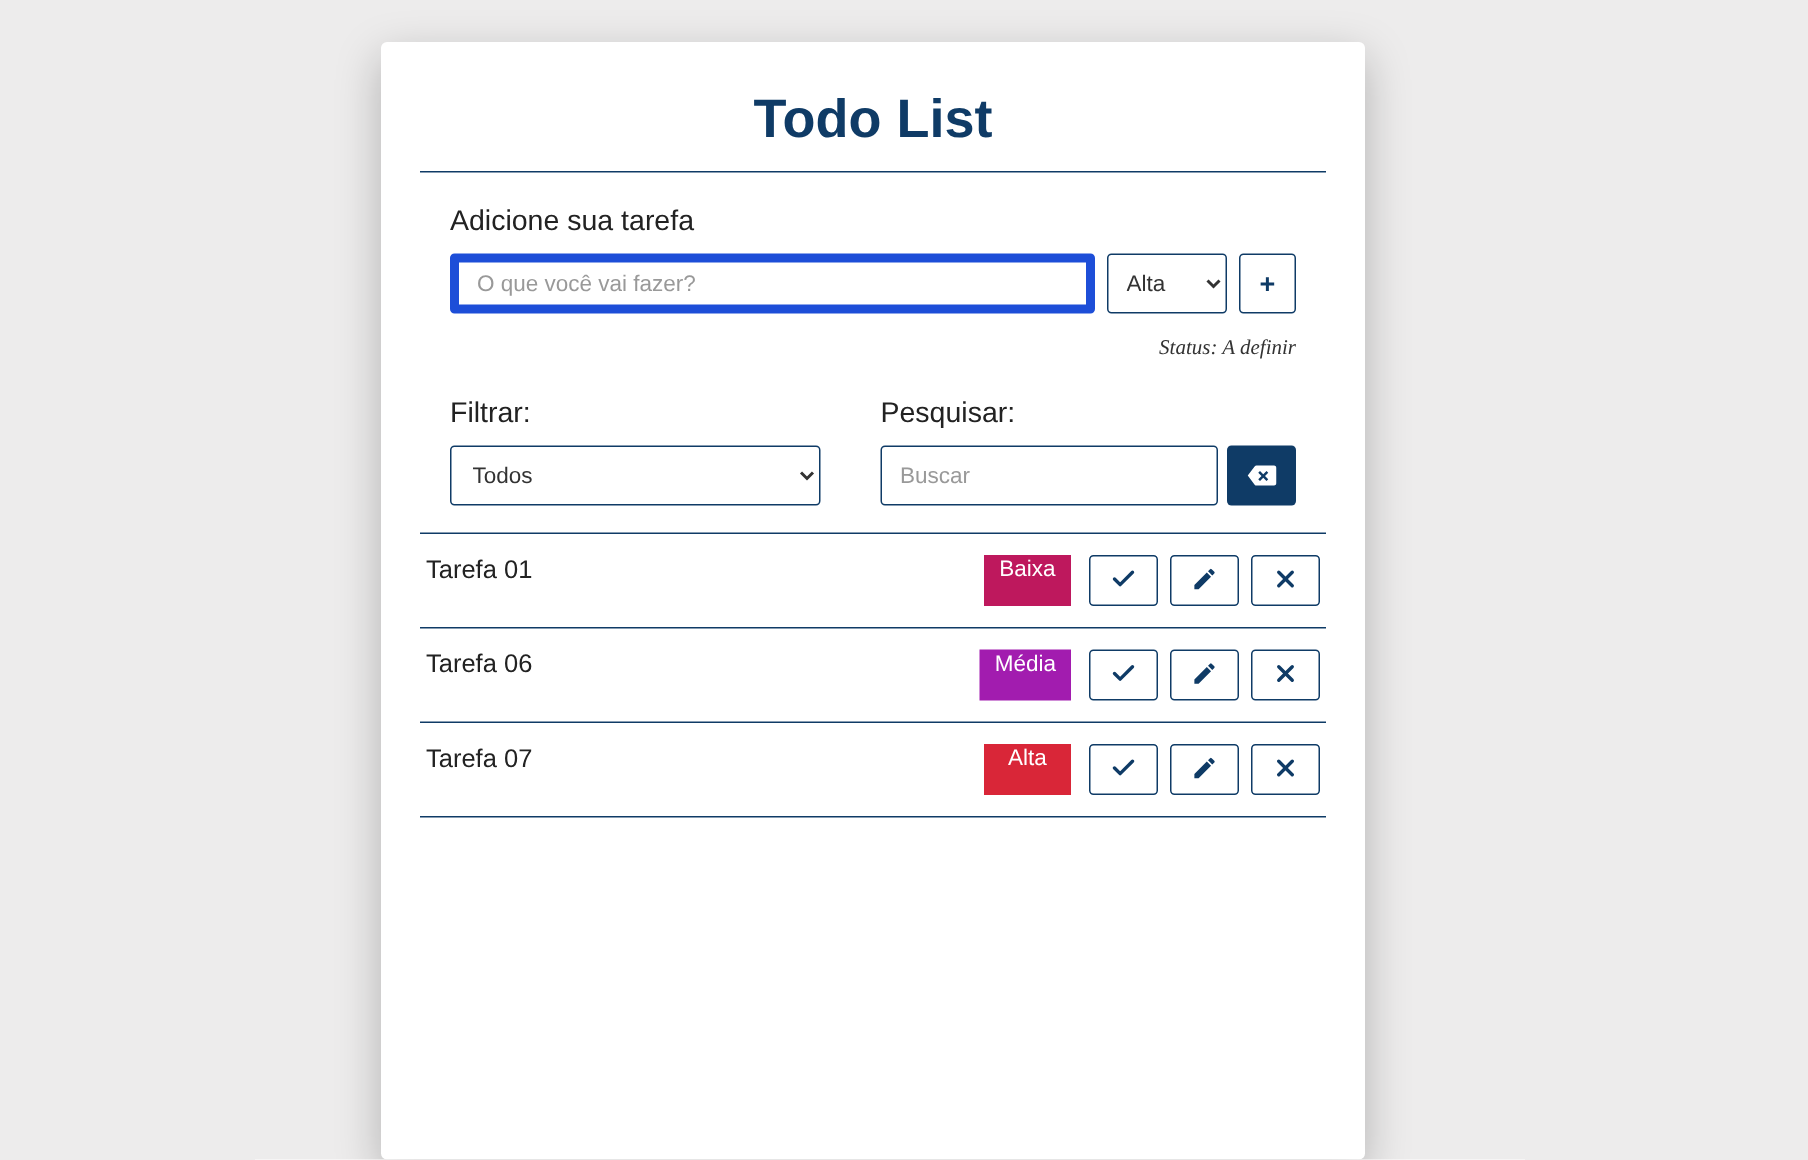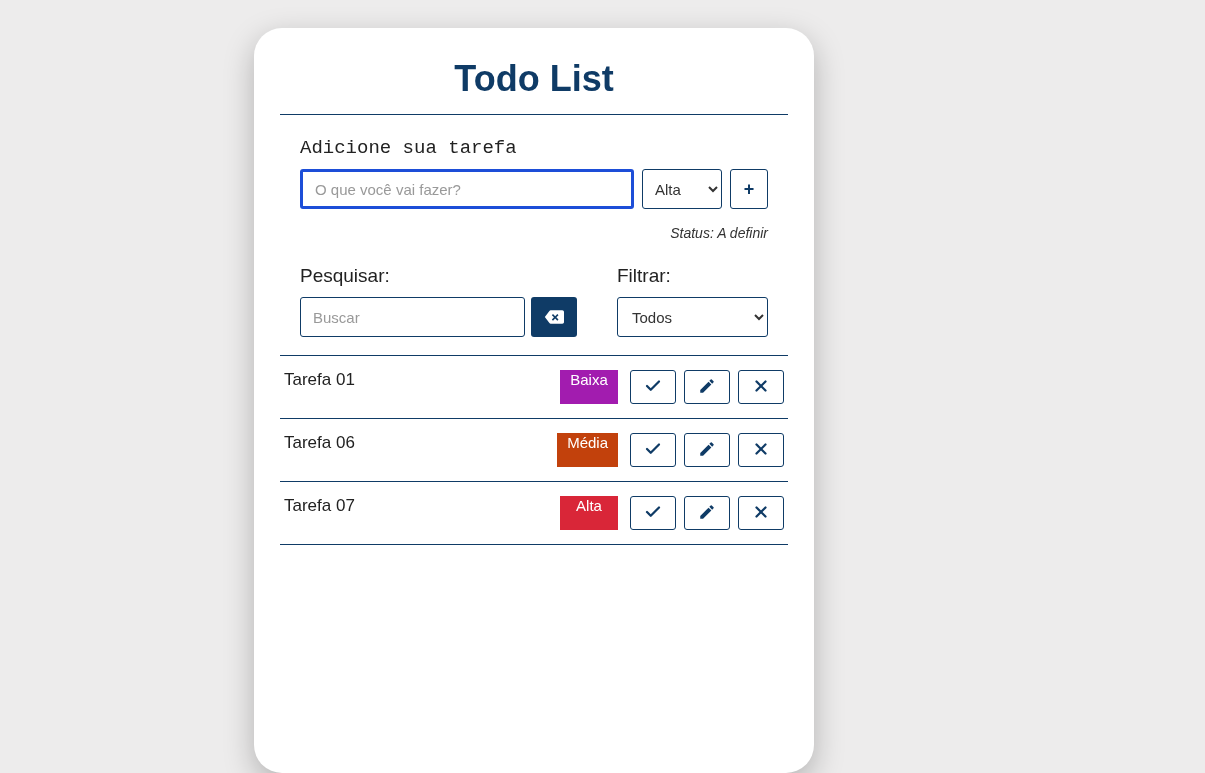--- a/index.html
+++ b/index.html
@@ -11,23 +11,23 @@
       font-family: 'Segoe UI', Tahoma, Geneva, Verdana, sans-serif;
       background-color: #edecec;
       width: 1205px;
       height: 773px;
       display: flex;
       justify-content: flex-start;
       padding-left: 254px;
       padding-top: 28px;
     }
     .card {
-      width: 560px;
-      background: #fff;
-      border-radius: 28px;
+      width: 656px;
+      background: #fff;
+      border-radius: 4px;
       box-shadow: 0 10px 30px rgba(0,0,0,0.25);
       padding: 30px 26px 22px 26px;
     }
     .title {
       text-align: center;
       font-size: 36px;
       font-weight: 700;
       color: #0f3b66;
       margin-bottom: 14px;
     }
@@ -36,32 +36,31 @@
       border-top: 1.5px solid #0f3b66;
       margin-bottom: 22px;
     }
     .add-section {
       padding: 0 20px;
     }
     .add-label {
       font-size: 19px;
       color: #222;
       margin-bottom: 10px;
-      font-family: Liberation Mono, monospace;
     }
     .add-row {
       display: flex;
       gap: 8px;
       align-items: stretch;
       margin-bottom: 16px;
     }
     .text-input {
       flex: 1;
       height: 40px;
-      border: 3px solid #1d4ed8;
+      border: 6px solid #1d4ed8;
       border-radius: 3px;
       padding: 0 12px;
       font-size: 15px;
       color: #333;
     }
     .text-input::placeholder {
       color: #999;
     }
     .priority-select {
       height: 40px;
@@ -86,20 +85,21 @@
       display: flex;
       align-items: center;
       justify-content: center;
     }
     .status-text {
       text-align: right;
       font-style: italic;
       font-size: 14px;
       color: #333;
       margin-bottom: 24px;
+      font-family: Liberation Serif, serif;
     }
     .search-filter-row {
       display: flex;
       gap: 40px;
       padding: 0 20px;
       margin-bottom: 18px;
     }
     .sf-col {
       flex: 1;
     }
@@ -162,22 +162,22 @@
     }
     .priority-badge {
       color: #fff;
       font-size: 15px;
       padding: 1px 10px;
       margin-right: 12px;
       font-weight: 500;
       min-width: 58px;
       text-align: center;
     }
-    .priority-baixa { background: #a21caf; }
-    .priority-media { background: #c2410c; }
+    .priority-baixa { background: #be185d; }
+    .priority-media { background: #a21caf; }
     .priority-alta  { background: #d92638; }
     .task-actions {
       display: flex;
       gap: 8px;
     }
     .icon-btn {
       width: 46px;
       height: 34px;
       border: 1px solid #0f3b66;
       border-radius: 3px;
@@ -209,36 +209,36 @@
       </select>
       <button class="add-btn">
         <span>+</span>
       </button>
     </div>
     <p class="status-text">Status: A definir</p>
   </div>
 
   <div class="search-filter-row">
     <div class="sf-col">
+      <label class="sf-label">Filtrar:</label>
+      <select class="filter-select">
+        <option>Todos</option>
+      </select>
+    </div>
+    <div class="sf-col">
       <label class="sf-label">Pesquisar:</label>
       <div class="search-row">
         <input type="text" class="search-input" placeholder="Buscar" style="">
         <button class="clear-btn">
           <svg viewBox="0 0 24 24" width="20" height="20" fill="#fff">
             <path d="M22 4H8c-.6 0-1.1.3-1.5.7L1 12l5.5 7.3c.4.4.9.7 1.5.7h14c1.1 0 2-.9 2-2V6c0-1.1-.9-2-2-2zm-4.6 11L16 16.4 13.4 13.8 10.8 16.4 9.4 15l2.6-2.6L9.4 9.8l1.4-1.4 2.6 2.6 2.6-2.6L17.4 9.8l-2.6 2.6 2.6 2.6z"></path>
           </svg>
         </button>
       </div>
     </div>
-    <div class="sf-col">
-      <label class="sf-label">Filtrar:</label>
-      <select class="filter-select">
-        <option>Todos</option>
-      </select>
-    </div>
   </div>
 
   <div class="todo-list" id="todo-list">
       <div class="todo-item">
         <span class="todo-title">Tarefa 01</span>
         <span class="priority-badge priority-baixa">Baixa</span>
         <div class="task-actions">
           <button class="icon-btn">
             <span><svg viewBox="0 0 24 24" fill="none" stroke="#0f3b66" stroke-width="3" stroke-linecap="round" stroke-linejoin="round">
                 <polyline points="20 6 9 17 4 12"></polyline>

